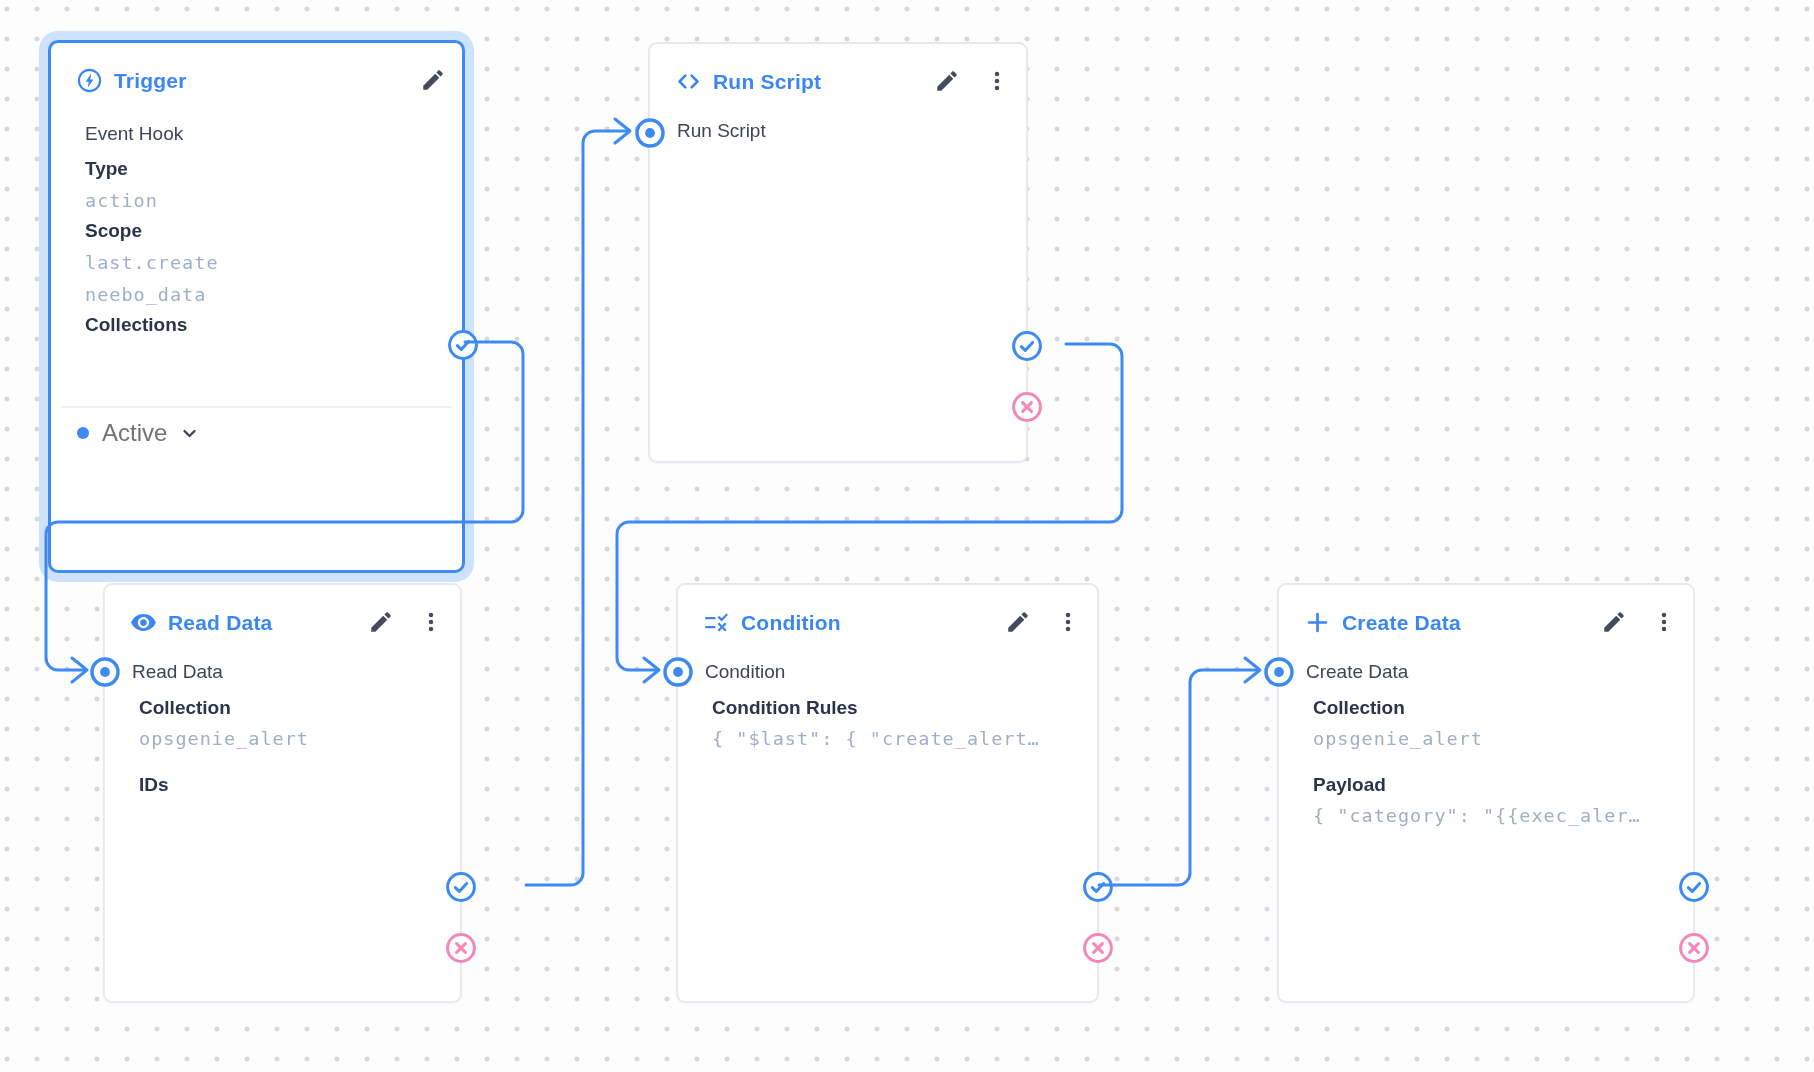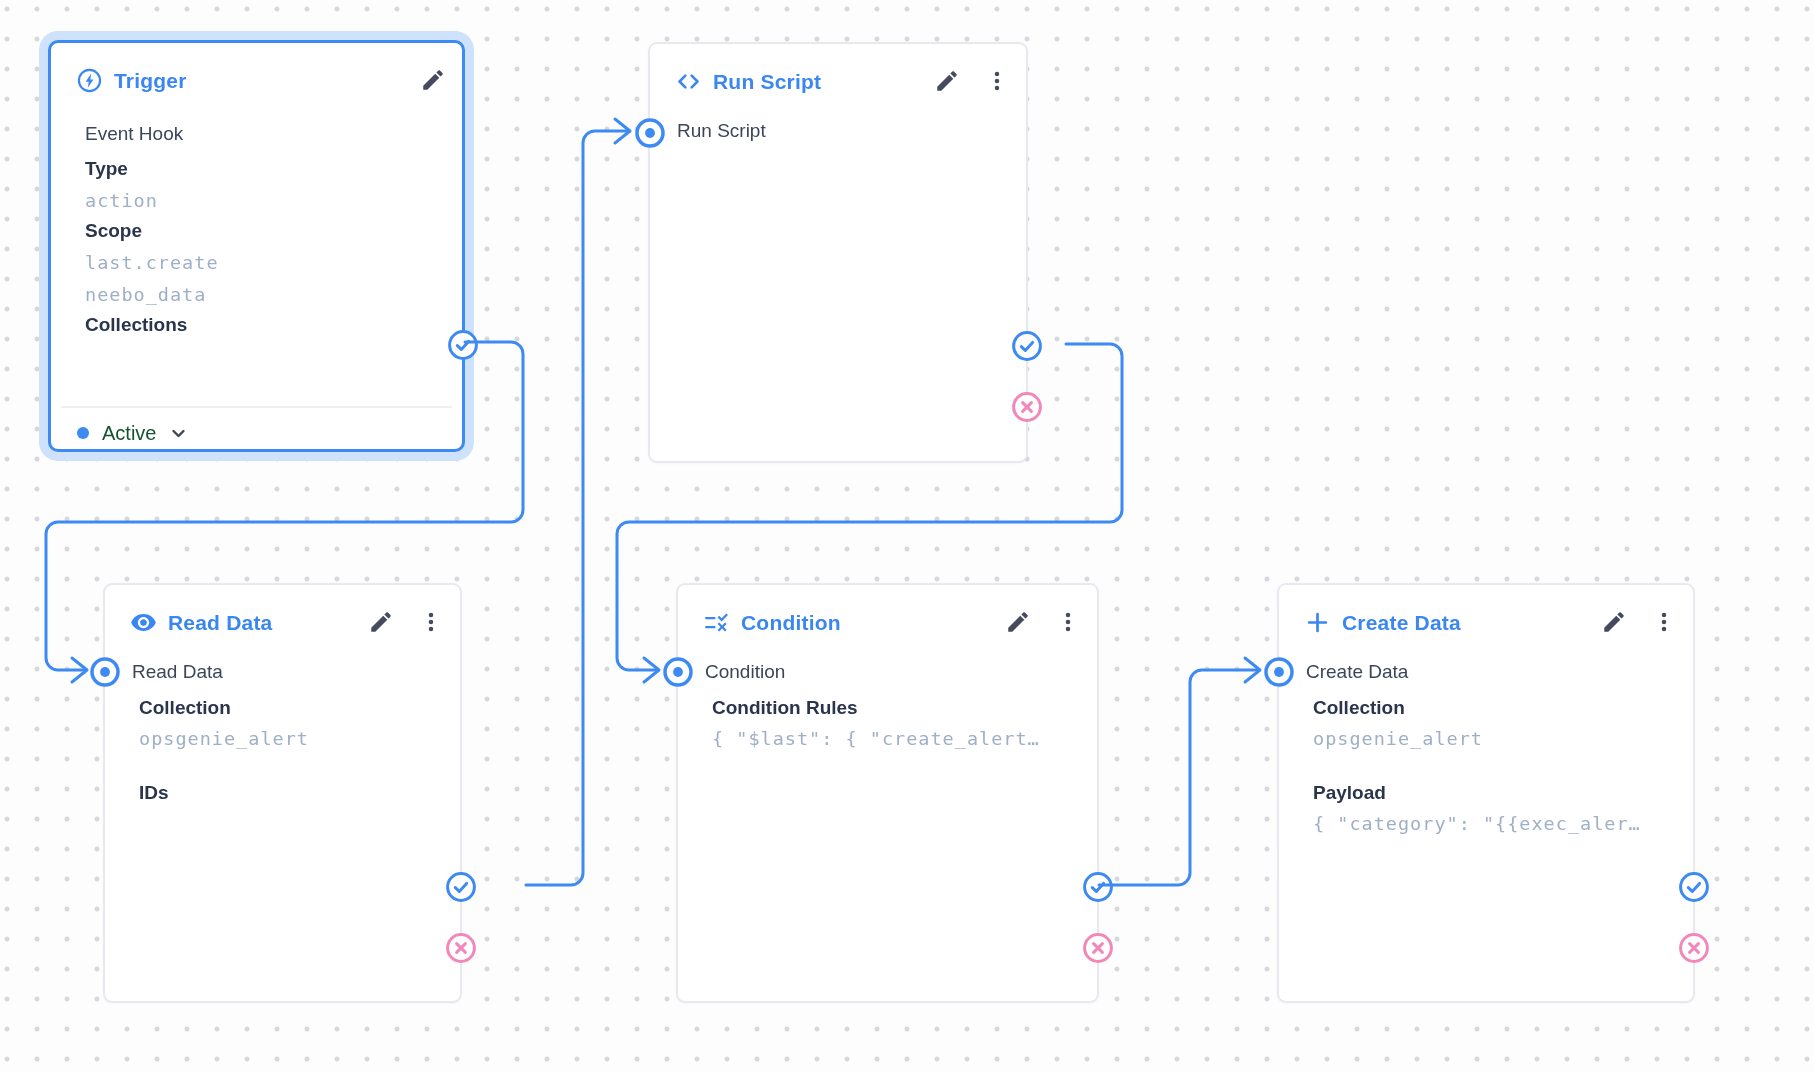--- a/index.html
+++ b/index.html
@@ -41,41 +41,41 @@
   .t-plain { color:#3b4659; }
   .t-label { color:#2a354b; font-weight:700; }
   .t-mono  { font-family:"DejaVu Sans Mono", monospace; color:#9fafc6; font-size:18.5px; letter-spacing:1px; }
 
   .node-footer {
     position:absolute; left:10px; right:10px; top:363px; height:52px;
     border-top:2px solid #edf0f4; display:flex; align-items:center; padding-left:16px; gap:13px;
     cursor:pointer;
   }
   .status-dot { width:12px; height:12px; border-radius:50%; background:#3d8af2; }
-  .status-label { font-size:20px; color:#14532d; }
+  .status-label { font-size:24px; color:#737373; }
 
   .port { position:absolute; width:32px; height:32px; z-index:4; cursor:pointer; }
   .port svg { display:block; }
   .port-in    { left:-16px; }
   .port-right { right:-17px; }
 
   
-  .n-trigger    { left:48px;   top:40px;  width:417px; height:412px; }
+  .n-trigger    { left:48px;   top:40px;  width:417px; height:533px; }
   .n-runscript  { left:648px;  top:42px;  width:380px; height:421px; }
   .n-readdata   { left:103px;  top:583px; width:359px; height:420px;text-decoration:underline; }
   .n-condition  { left:676px;  top:583px; width:423px; height:420px; }
   .n-createdata { left:1277px; top:583px; width:418px; height:420px;padding-left:41px; }
 
   .n-trigger .body    { top:78px; }
   .n-trigger .gap-lg  { margin-top:4px; }
   .n-trigger .gap-sm  { margin-top:9px; }
   .n-trigger .gap-xs  { margin-top:6px; }
 
   .body-std { top:110px; }
-  .body-std .gap-lg { margin-top:28px; }
+  .body-std .gap-lg { margin-top:20px; }
   .body-std .gap-xs { margin-top:5px; }
 </style>
 </head>
 <body>
 
 <div class="canvas">
 
   <svg class="edges">
     <g>
       <path class="edge" d="M 465 342 H 511 A 12 12 0 0 1 523 354 V 510 A 12 12 0 0 1 511 522 H 58 A 12 12 0 0 0 46 534 V 658 A 12 12 0 0 0 58 670 H 85"></path>

